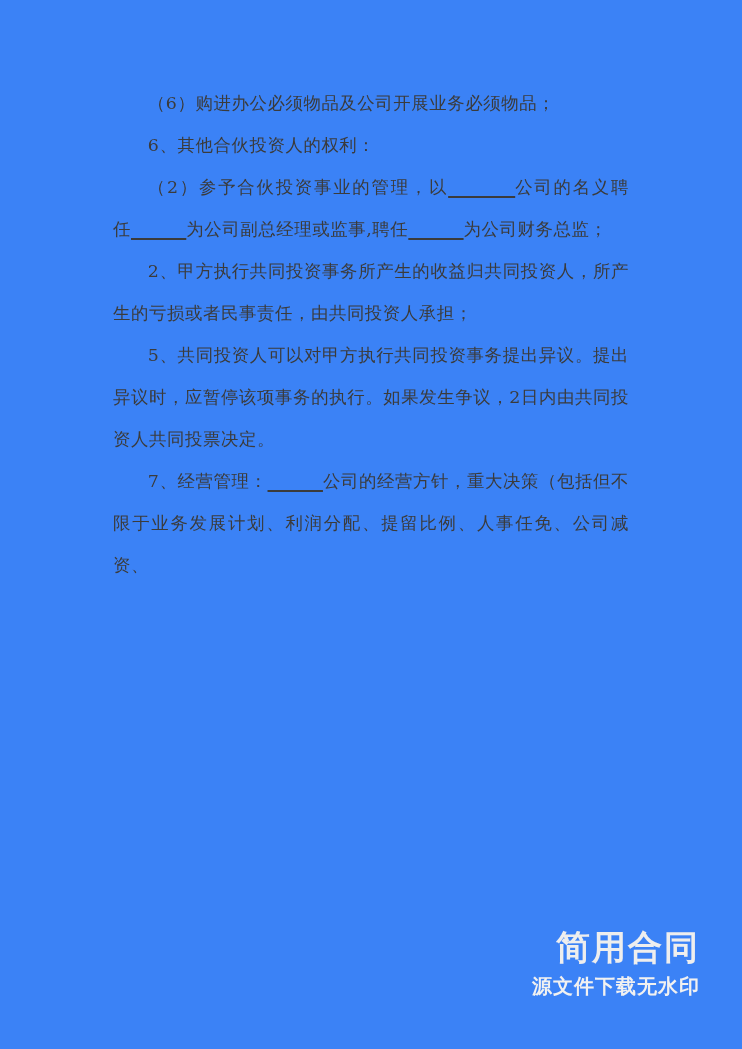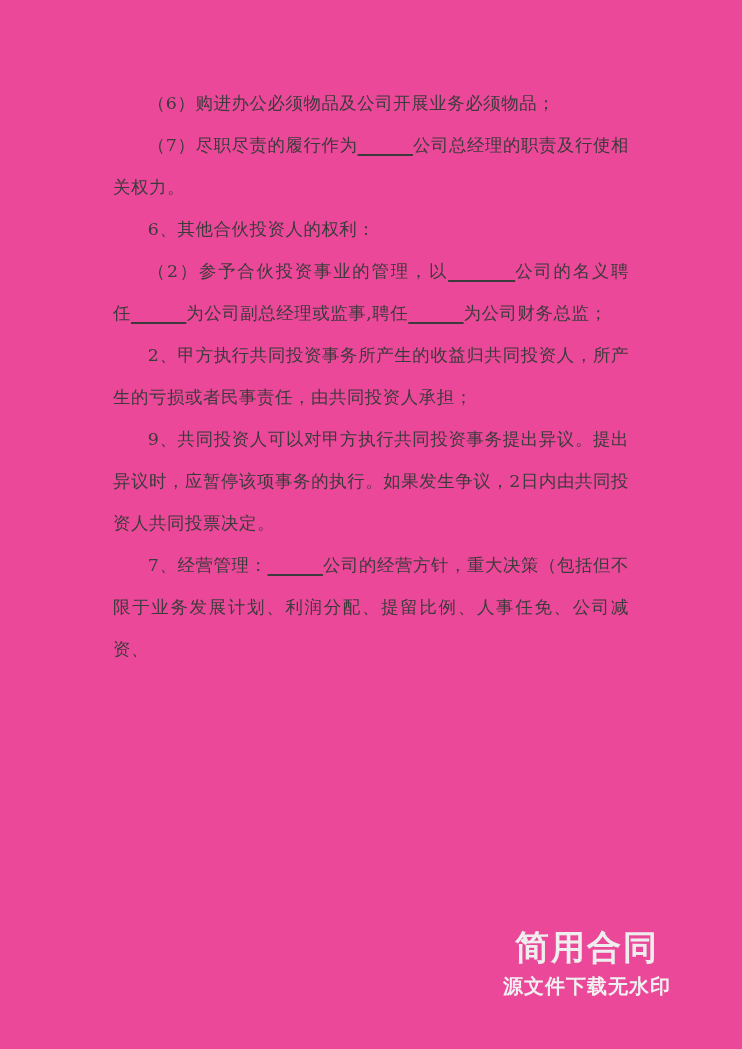--- a/index.html
+++ b/index.html
@@ -8,21 +8,21 @@
     padding: 0;
     background: #ffffff;
   }
   body {
     font-family: "DejaVu Serif", "Liberation Serif", serif;
   }
   .page {
     position: relative;
     width: 742px;
     height: 1049px;
-    background: #ec4899;
+    background: #3b82f6;
     overflow: hidden;
     box-sizing: border-box;
   }
   .doc-body {
     position: absolute;
     left: 113px;
     top: 82px;
     width: 516px;
   }
   .para {
@@ -42,21 +42,21 @@
     text-decoration-thickness: 1.5px;
     text-underline-offset: 3px;
     letter-spacing: 0;
     color: #3b3b3b;
   }
   .watermark {
     position: absolute;
     right: 42px;
     bottom: 48px;
     width: 226px;
-    text-align: center;
+    text-align: right;
     user-select: none;
     pointer-events: none;
   }
   .wm-brand {
     font-family: "DejaVu Sans", "Liberation Sans", sans-serif;
     font-size: 34px;
     font-weight: 700;
     color: #eeeeee;
     letter-spacing: 2px;
     line-height: 40px;
@@ -73,25 +73,24 @@
     white-space: nowrap;
   }
 </style>
 </head>
 <body>
 
 <div class="page">
 
   <div class="doc-body">
     <p class="para">（6）购进办公必须物品及公司开展业务必须物品；</p>
-    <p class="para">（7）尽职尽责的履行作为<span class="blank-fill">&nbsp;&nbsp;&nbsp;&nbsp;&nbsp;&nbsp;&nbsp;&nbsp;&nbsp;&nbsp;</span>公司总经理的职责及行使相关权力。</p>
     <p class="para">6、其他合伙投资人的权利：</p>
     <p class="para">（2）参予合伙投资事业的管理，以<span class="blank-fill">&nbsp;&nbsp;&nbsp;&nbsp;&nbsp;&nbsp;&nbsp;&nbsp;&nbsp;&nbsp;</span>公司的名义聘任<span class="blank-fill">&nbsp;&nbsp;&nbsp;&nbsp;&nbsp;&nbsp;&nbsp;&nbsp;&nbsp;&nbsp;</span>为公司副总经理或监事,聘任<span class="blank-fill">&nbsp;&nbsp;&nbsp;&nbsp;&nbsp;&nbsp;&nbsp;&nbsp;&nbsp;&nbsp;</span>为公司财务总监；</p>
     <p class="para">2、甲方执行共同投资事务所产生的收益归共同投资人，所产生的亏损或者民事责任，由共同投资人承担；</p>
-    <p class="para">9、共同投资人可以对甲方执行共同投资事务提出异议。提出异议时，应暂停该项事务的执行。如果发生争议，2日内由共同投资人共同投票决定。</p>
+    <p class="para">5、共同投资人可以对甲方执行共同投资事务提出异议。提出异议时，应暂停该项事务的执行。如果发生争议，2日内由共同投资人共同投票决定。</p>
     <p class="para">7、经营管理：<span class="blank-fill">&nbsp;&nbsp;&nbsp;&nbsp;&nbsp;&nbsp;&nbsp;&nbsp;&nbsp;&nbsp;</span>公司的经营方针，重大决策（包括但不限于业务发展计划、利润分配、提留比例、人事任免、公司减资、</p>
   </div>
 
   <div class="watermark">
     <div class="wm-brand">简用合同</div>
     <div class="wm-sub">源文件下载无水印</div>
   </div>
 
 </div>
 

